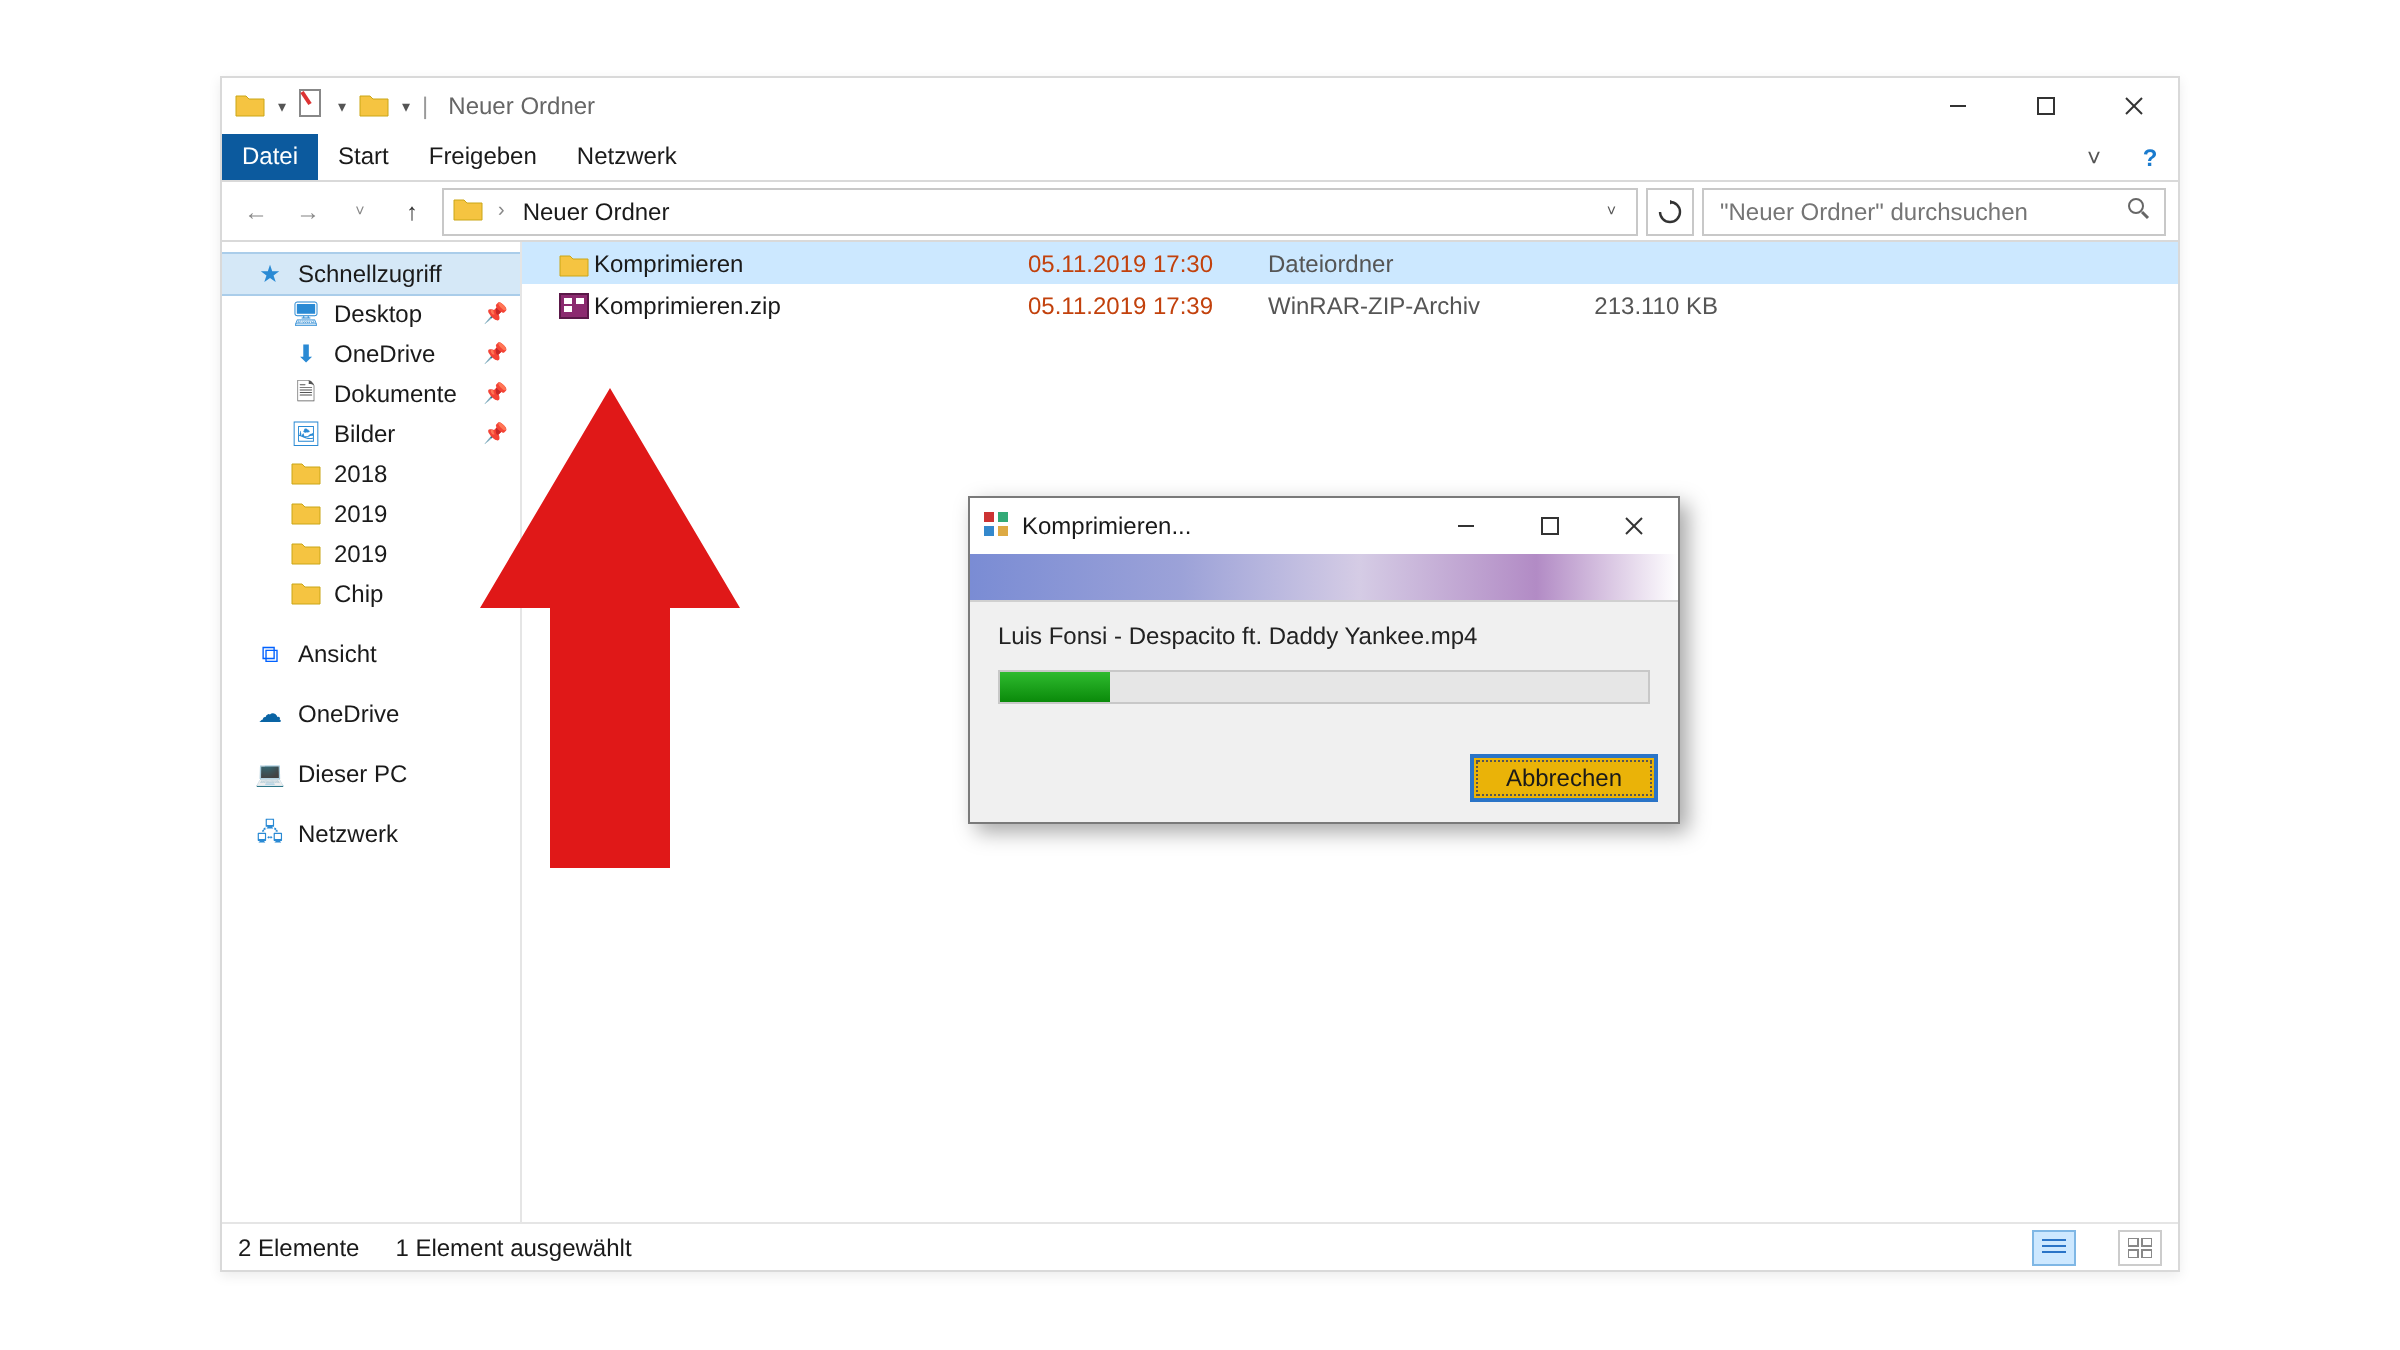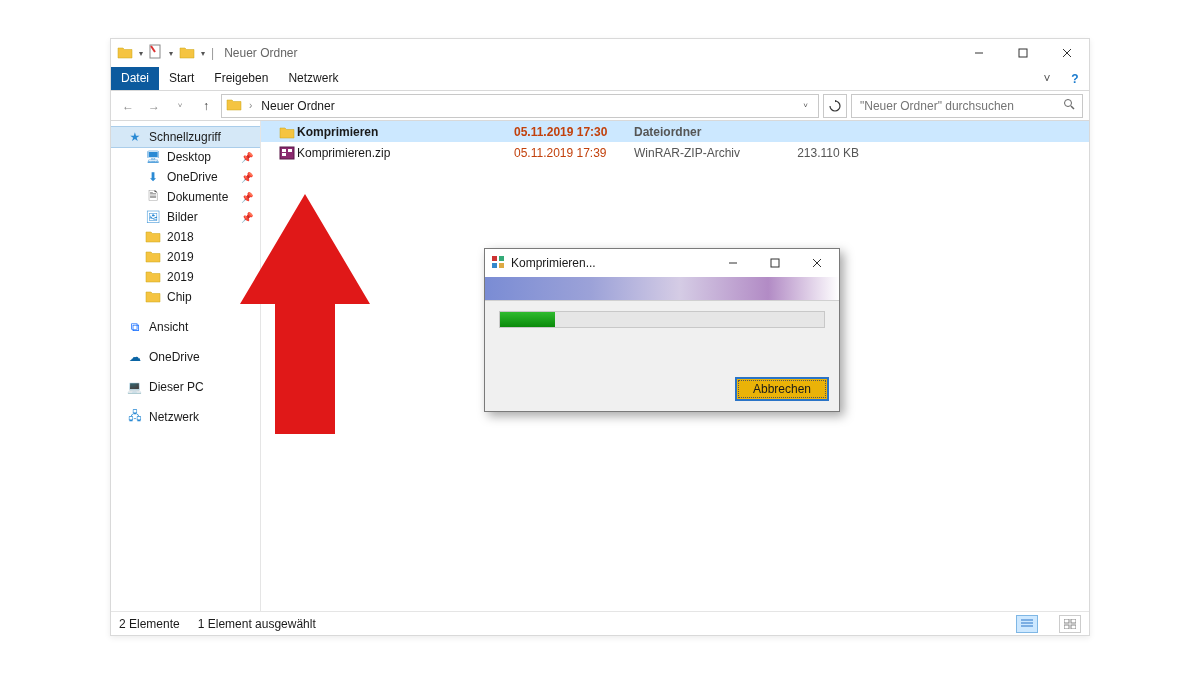--- a/index.html
+++ b/index.html
@@ -55,21 +55,21 @@
   .columns { height:22px; display:flex; align-items:center; border-bottom:1px solid var(--divider); padding-left:18px; }
   .columns .col { color:#555; display:flex; align-items:center; gap:4px; }
   .columns .col .sort { font-size:8px; color:#777; }
   .c-name { width:235px; }
   .c-date { width:120px; }
   .c-type { width:125px; }
   .c-size { width:110px; }
 
   .rows { flex:1; position:relative; }
   .row { height:21px; display:flex; align-items:center; padding-left:18px; }
-  .row.selected { background:var(--selected);font-weight:bold; }
+  .row.selected { background:var(--selected); }
   .row .icon { width:18px; display:flex; align-items:center; }
   .row .cell { overflow:hidden; text-overflow:ellipsis; white-space:nowrap; }
   .row .c-name { width:217px; }
   .row .c-date { width:120px; color:#c2410c; }
   .row .c-type { width:125px; color:#555; }
   .row .c-size { width:110px; text-align:right; padding-right:10px; color:#555; }
 
   
   .statusbar { height:24px; border-top:1px solid var(--divider); display:flex; align-items:center; padding:0 8px; gap:18px; color:#444; }
   .statusbar .spacer { flex:1; }
@@ -350,20 +350,21 @@
         </div>
       <div class="dbtn">
           <svg width="10" height="10">
             <line x1="1" y1="1" x2="9" y2="9" stroke="#333"></line>
             <line x1="9" y1="1" x2="1" y2="9" stroke="#333"></line>
           </svg>
         </div>
     </div>
     <div class="dbanner"></div>
     <div class="dbody">
+      <div class="filename">Luis Fonsi - Despacito ft. Daddy Yankee.mp4</div>
       <div class="progress">
           <div class="bar"></div>
         </div>
     </div>
     <div class="dbuttons">
       <button>Abbrechen</button>
     </div>
   </div>
 </div>
 

